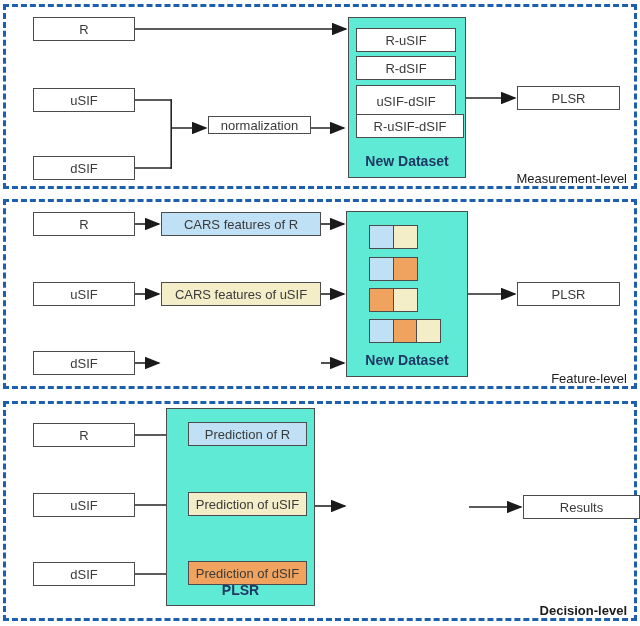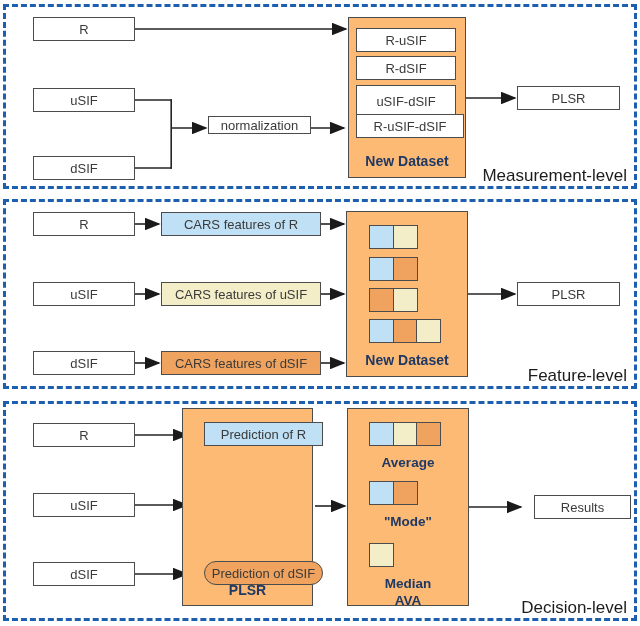--- a/index.html
+++ b/index.html
@@ -2,26 +2,26 @@
 <html><head>
 <meta charset="utf-8">
 <style>
   html,body{margin:0;padding:0;background:#ffffff;}
   body{font-family:"Liberation Sans", sans-serif;}
   #stage{position:relative;width:640px;height:626px;background:#ffffff;overflow:hidden;}
 
   .panel{position:absolute;left:3px;width:634px;border:3px dashed #1d5fae;box-sizing:border-box;}
   #panel-measurement{top:4px;height:185px;}
   #panel-feature{top:199px;height:190px;}
-  #panel-decision{top:401px;height:220px;}
-  .panel-label{position:absolute;right:7px;bottom:0;font-size:17px;color:#1c1c1c;line-height:1.1;}
+  #panel-decision{top:401px;height:220px;font-weight:bold;}
+  .panel-label{position:absolute;right:7px;bottom:0;font-size:13px;color:#1c1c1c;line-height:1.1;}
 
   .bx{position:absolute;border:1.5px solid #4c4c4c;background:#ffffff;display:flex;align-items:center;
       justify-content:center;font-size:13px;color:#3a3a3a;box-sizing:border-box;white-space:nowrap;}
-  .container{position:absolute;border:1.5px solid #4c4c4c;background:#fdba74;box-sizing:border-box;}
+  .container{position:absolute;border:1.5px solid #4c4c4c;background:#5eead4;box-sizing:border-box;}
   .ctitle{position:absolute;left:0;width:100%;text-align:center;font-weight:bold;font-size:14px;color:#1f3864;}
   .glabel{position:absolute;left:0;width:100%;text-align:center;font-weight:bold;font-size:13.5px;color:#1f3864;}
   .sqrow{position:absolute;display:flex;height:24px;}
   .sq{width:25px;height:24px;border:1.5px solid #4c4c4c;box-sizing:border-box;}
   .sq + .sq{margin-left:-1.5px;}
 
   #connectors{position:absolute;left:0;top:0;width:640px;height:626px;pointer-events:none;}
   .ln{stroke:#242424;stroke-width:1.6;fill:none;}
 </style>
 </head>
@@ -81,21 +81,20 @@
   <div class="panel" id="panel-feature">
     <span class="panel-label">Feature-level</span>
   </div>
 
   <div class="bx" style="left:33px;top:212px;width:102px;height:24px">R</div>
   <div class="bx" style="left:33px;top:282px;width:102px;height:24px">uSIF</div>
   <div class="bx" style="left:33px;top:351px;width:102px;height:24px">dSIF</div>
 
   <div class="bx" style="left: 161px; top: 282px; width: 160px; height: 24px; background: rgb(243, 237, 200);">CARS features of uSIF</div>
   <div class="bx" style="left: 161px; top: 212px; width: 160px; height: 24px; background: rgb(191, 224, 245);">CARS features of R</div>
-  <div class="bx" style="left: 161px; top: 351px; width: 160px; height: 24px; background: rgb(240, 163, 94);">CARS features of dSIF</div>
 
   <div class="container" style="left:346px;top:211px;width:122px;height:166px">
     <div class="sqrow" style="left:22px;top:13px">
         <span class="sq" style="background: rgb(191, 224, 245);"></span>
         <span class="sq" style="background: rgb(243, 237, 200);"></span>
       </div>
     <div class="sqrow" style="left:22px;top:45px">
         <span class="sq" style="background: rgb(191, 224, 245);"></span>
         <span class="sq" style="background: rgb(240, 163, 94);"></span>
       </div>
@@ -114,40 +113,23 @@
   <div class="bx" style="left:517px;top:282px;width:103px;height:24px">PLSR</div>
 
   <div class="panel" id="panel-decision">
     <span class="panel-label">Decision-level</span>
   </div>
 
   <div class="bx" style="left:33px;top:423px;width:102px;height:24px">R</div>
   <div class="bx" style="left:33px;top:493px;width:102px;height:24px">uSIF</div>
   <div class="bx" style="left:33px;top:562px;width:102px;height:24px">dSIF</div>
 
-  <div class="container" style="left:182px;top:408px;width:131px;height:198px">
+  <div class="container" style="left:166px;top:408px;width:149px;height:198px">
     <div class="bx" style="left: 21px; top: 13px; width: 119px; height: 24px; background: rgb(191, 224, 245);">Prediction of R</div>
-    <div class="bx" style="left: 21px; top: 152px; width: 119px; height: 24px; background: rgb(240, 163, 94); border-radius: 12px;">Prediction of dSIF</div>
+    <div class="bx" style="left: 21px; top: 83px; width: 119px; height: 24px; background: rgb(243, 237, 200);">Prediction of uSIF</div>
+    <div class="bx" style="left: 21px; top: 152px; width: 119px; height: 24px; background: rgb(240, 163, 94);">Prediction of dSIF</div>
     <div class="ctitle" style="bottom:7px">PLSR</div>
   </div>
 
-  <div class="container" style="left:347px;top:408px;width:122px;height:198px">
-    <div class="sqrow" style="left:21px;top:13px">
-        <span class="sq" style="background: rgb(191, 224, 245);"></span>
-        <span class="sq" style="background: rgb(243, 237, 200);"></span>
-        <span class="sq" style="background: rgb(240, 163, 94);"></span>
-      </div>
-    <div class="glabel" style="top:46px">Average</div>
-    <div class="sqrow" style="left:21px;top:72px">
-        <span class="sq" style="background: rgb(191, 224, 245);"></span>
-        <span class="sq" style="background: rgb(240, 163, 94);"></span>
-      </div>
-    <div class="glabel" style="top:105px">"Mode"</div>
-    <div class="sqrow" style="left:21px;top:134px">
-        <span class="sq" style="background: rgb(243, 237, 200);"></span>
-      </div>
-    <div class="glabel" style="top:167px">Median</div>
-    <div class="glabel" style="top:184px">AVA</div>
-  </div>
 
-  <div class="bx" style="left:534px;top:495px;width:97px;height:24px">Results</div>
+  <div class="bx" style="left:523px;top:495px;width:117px;height:24px">Results</div>
 
 </div>
 
 </body></html>

